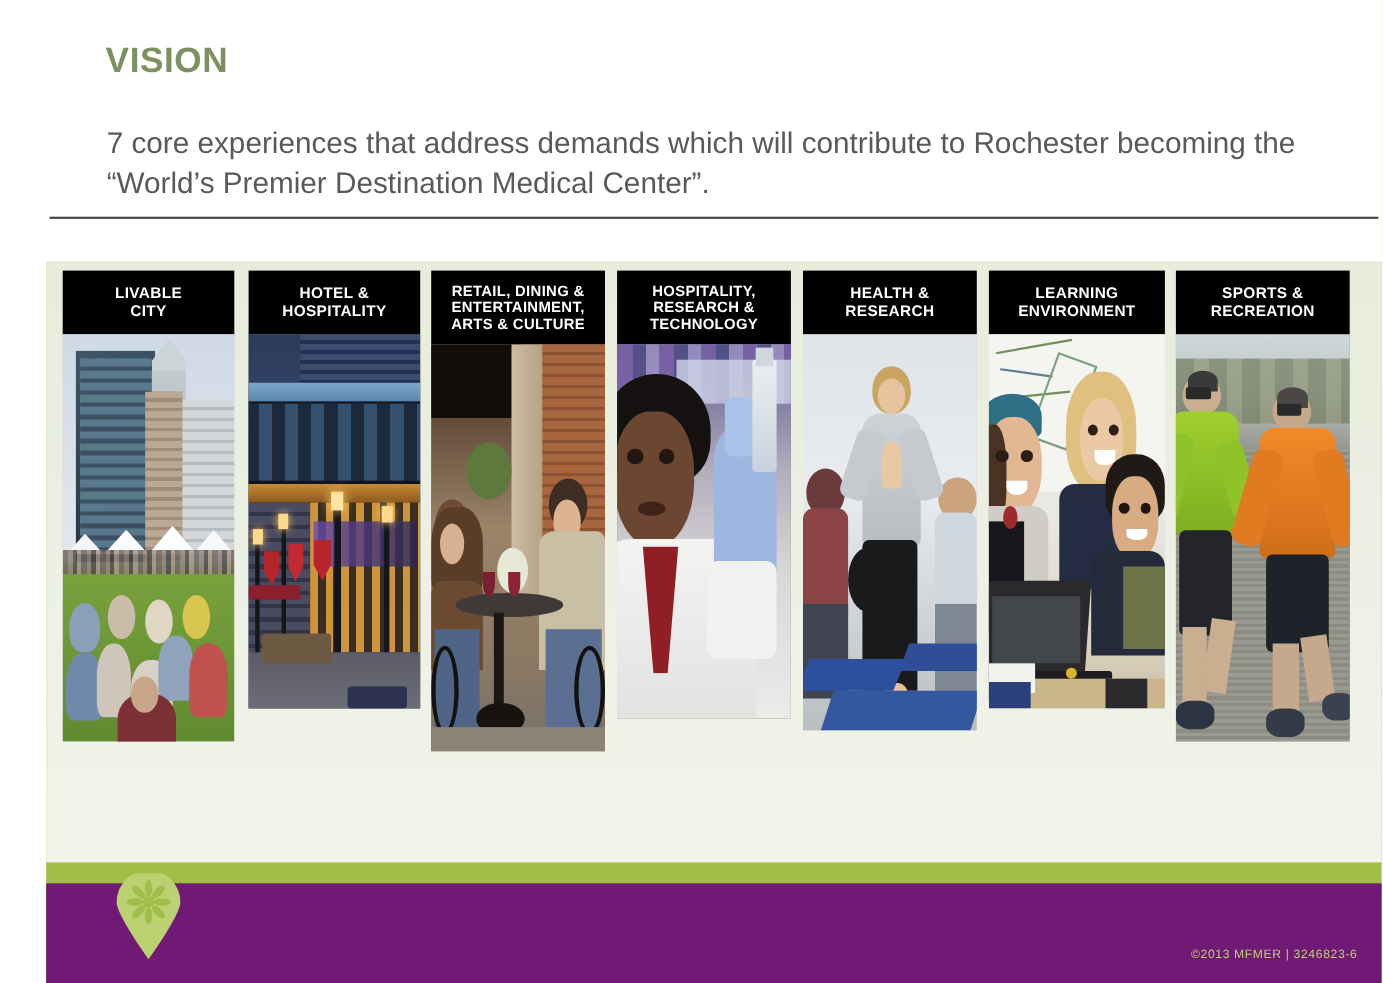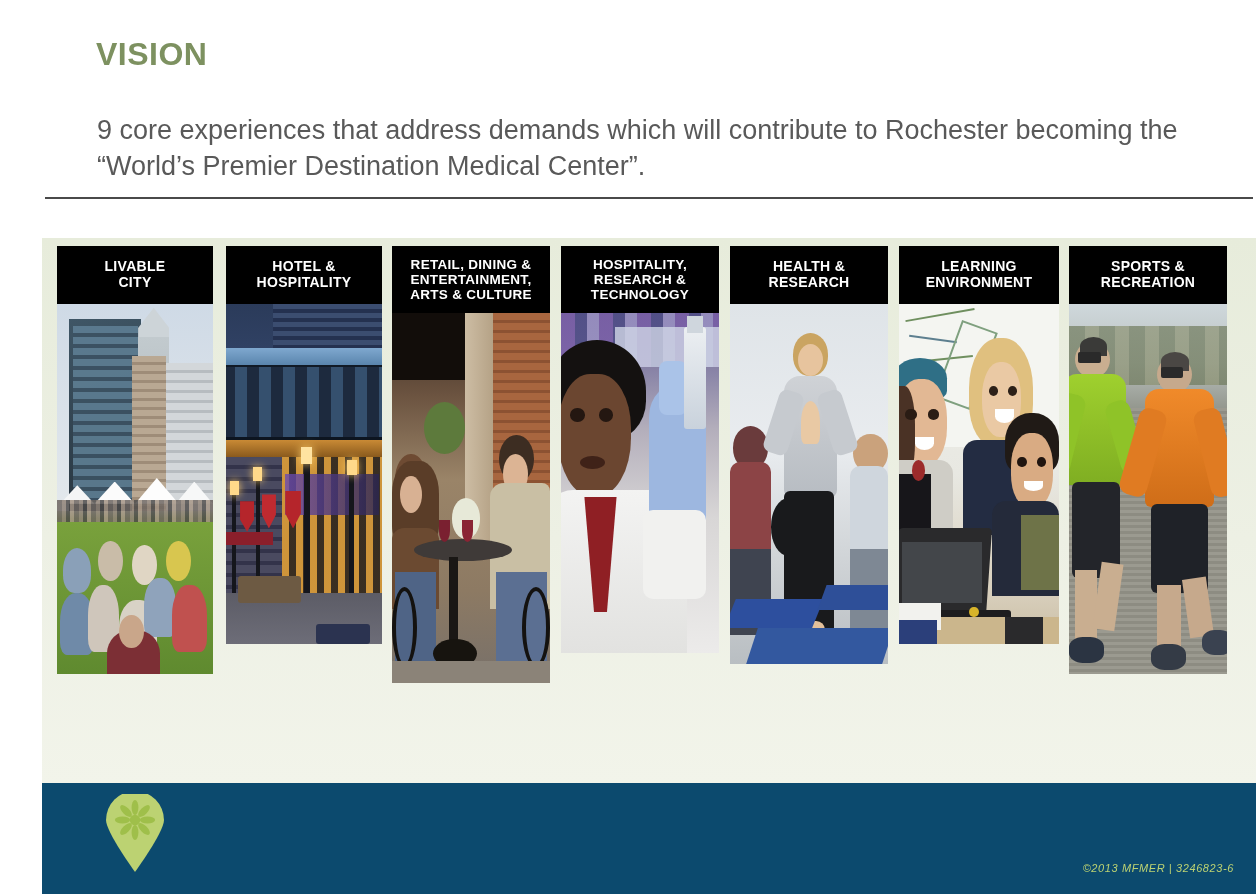--- a/index.html
+++ b/index.html
@@ -32,23 +32,22 @@
     width: 1214px; height: 656px;
     background: #A2BF45;
   }
   .panel-inner {
     position: absolute; left: 0; top: 0; width: 100%; height: 546px;
     background: linear-gradient(to bottom, #E7ECDB 0%, #EDF0E4 55%, #F2F4EA 100%);
   }
 
   
   .footer-band {
-    position: absolute; left: 0; bottom: 0; width: 100%; height: 111px;
-    background: #0c4a6e;
-    font-style: italic;
+    position: absolute; left: 0; bottom: 0; width: 100%; height: 91px;
+    background: #701a75;
   }
   .footer-credit {
     position: absolute; right: 22px; bottom: 20px;
     font-size: 11px; color: #BCD272; letter-spacing: 0.6px;
     font-family: "Liberation Sans", sans-serif;
   }
 
   
   .logo-pin { position: absolute; left: 62px; bottom: 22px; width: 62px; height: 78px; }
 
@@ -66,21 +65,21 @@
 
   
   .fill { left:0; top:0; right:0; bottom:0; }
 </style>
 </head>
 <body>
 
 <div class="slide">
 
   <div class="title">VISION</div>
-  <div class="subtitle">9 core experiences that address demands which will contribute to Rochester becoming the “World’s Premier Destination Medical Center”.</div>
+  <div class="subtitle">7 core experiences that address demands which will contribute to Rochester becoming the “World’s Premier Destination Medical Center”.</div>
   <div class="rule"></div>
 
   <div class="panel">
     <div class="panel-inner"></div>
 
     <div class="cols">
 
       <div class="col" style="left:184px; width:156px;">
         <div class="col-head" style="height:58px; font-size:14px;">
           <div>

